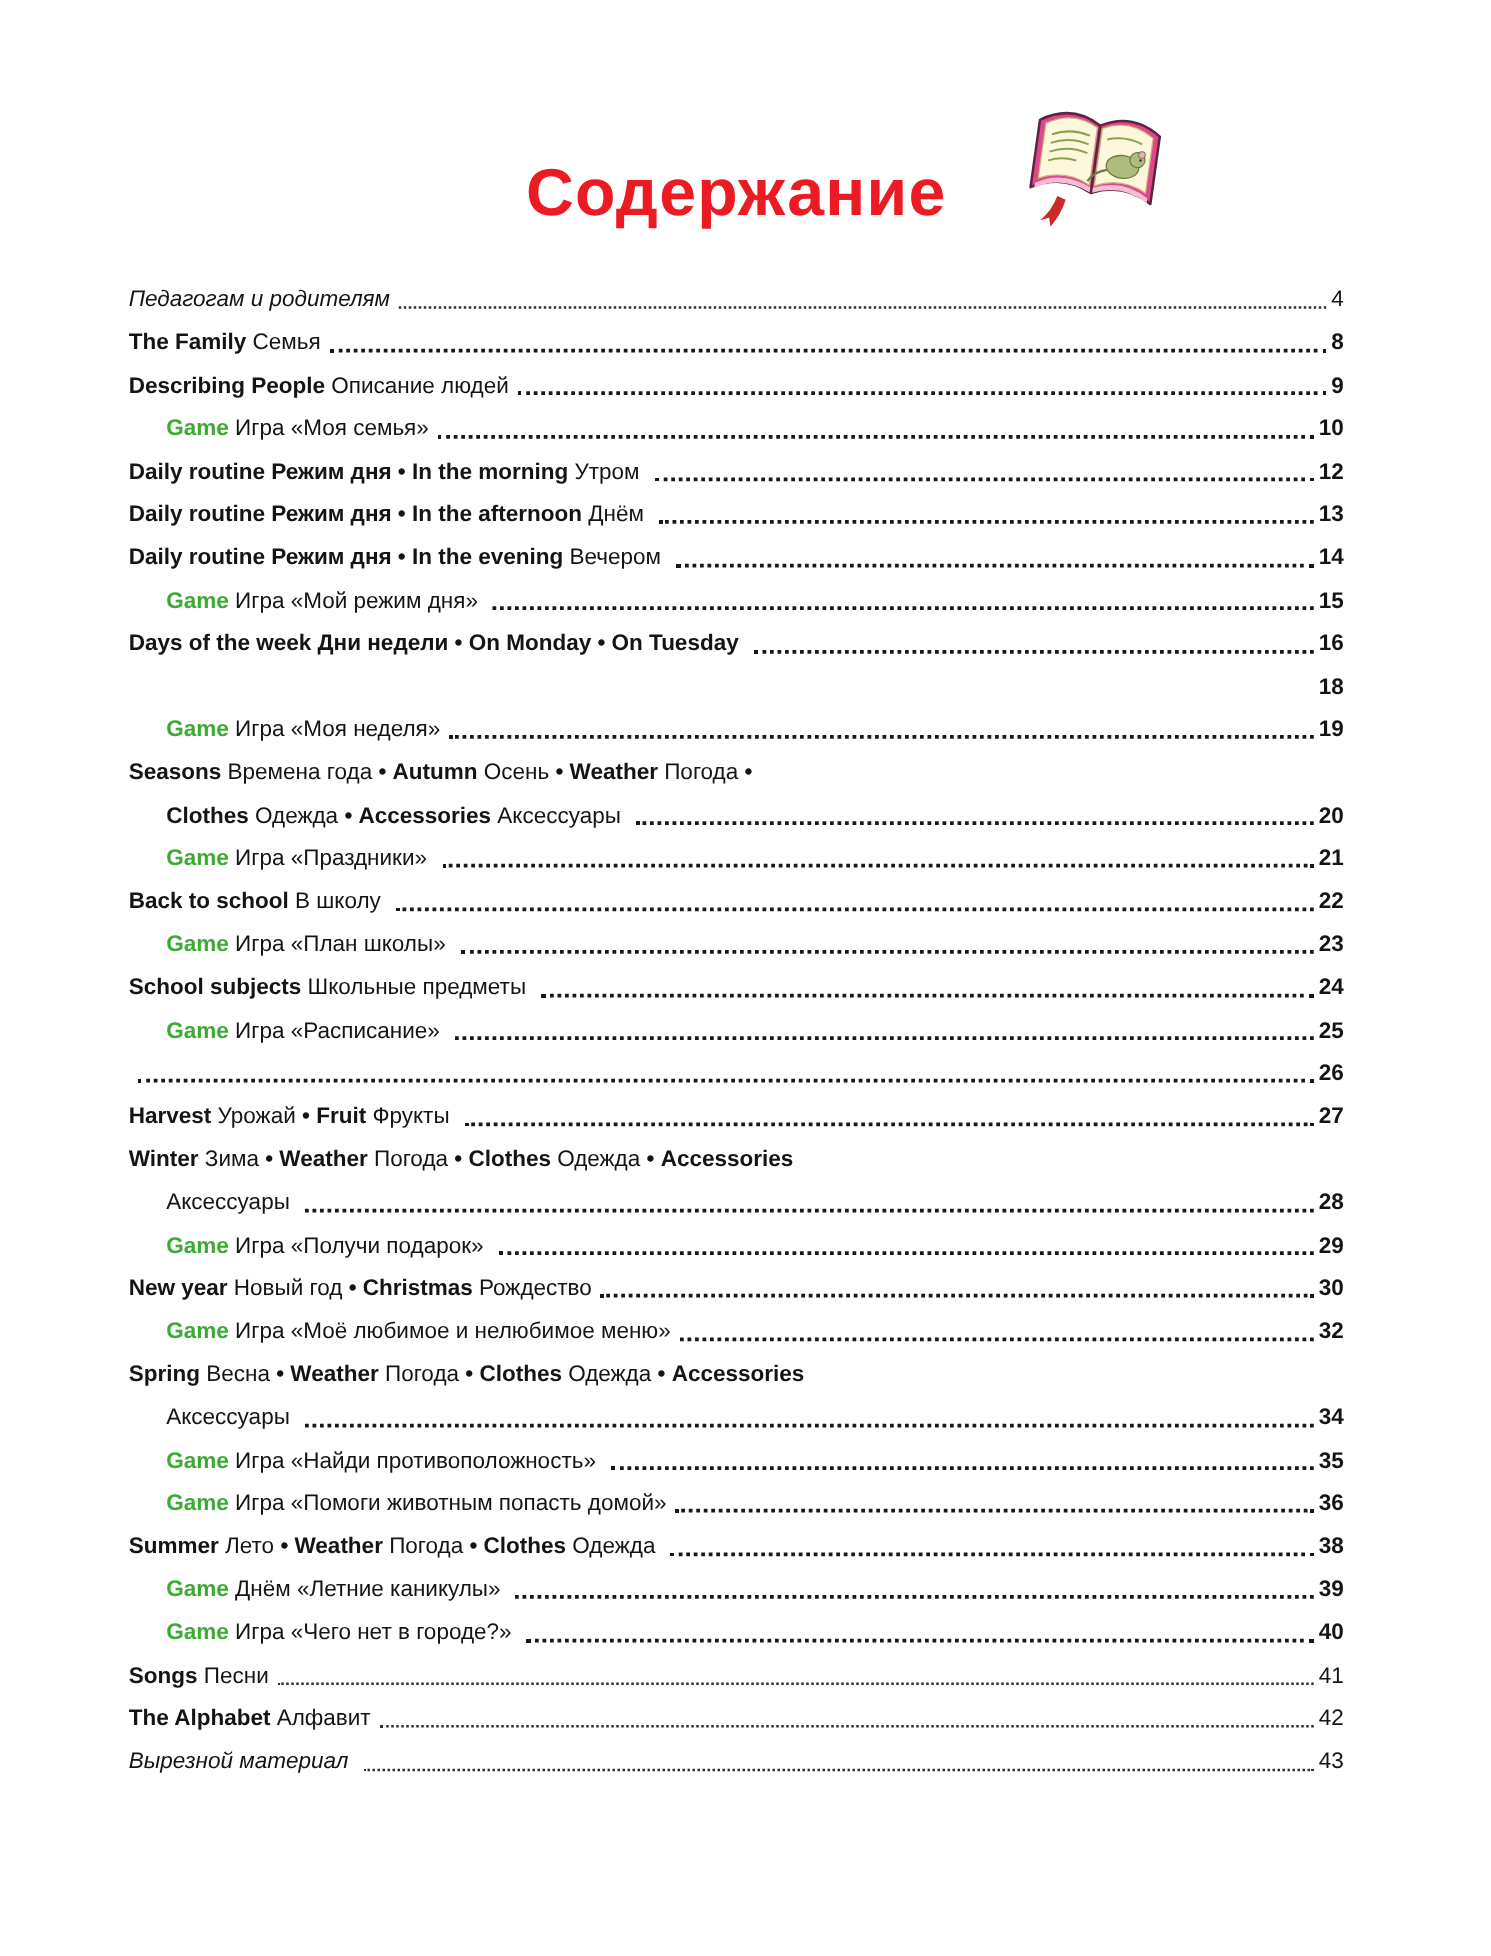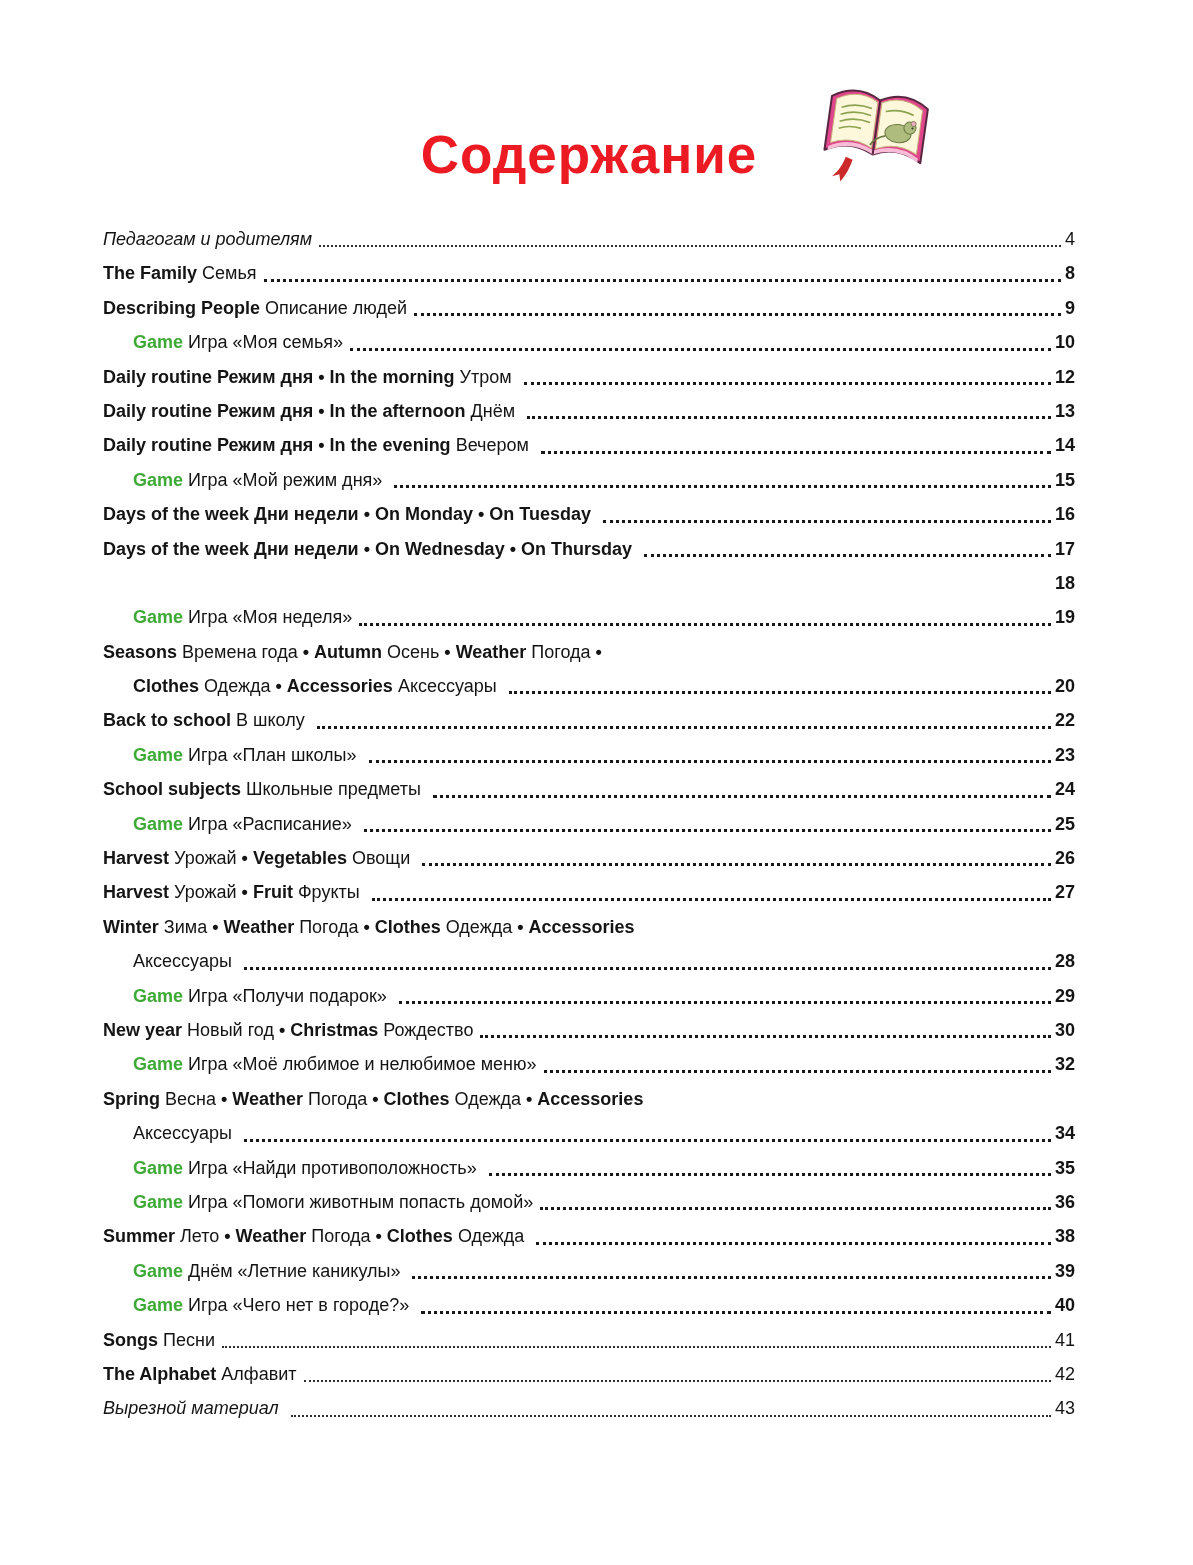--- a/index.html
+++ b/index.html
@@ -130,42 +130,42 @@
     <span class="text"><span class="seg seg-game">Game</span><span class="seg seg-regular"> Игра «Мой режим дня» </span></span>
     <span class="dots"></span>
     <span class="page-num">15</span>
   </div>
       <div class="toc-line">
     <span class="text"><span class="seg seg-bold">Days of the week Дни недели • On Monday • On Tuesday </span></span>
     <span class="dots"></span>
     <span class="page-num">16</span>
   </div>
       <div class="toc-line">
-    <span class="text"><span class="seg seg-bold">Days of the week Дни недели • On Wednesday • On Thursday </span></span>
-    <span class="dots"></span>
-    <span class="page-num">17</span>
-  </div>
-      <div class="toc-line">
     <span class="dots no-border"></span>
     <span class="page-num">18</span>
   </div>
       <div class="toc-line indent">
     <span class="text"><span class="seg seg-game">Game</span><span class="seg seg-regular"> Игра «Моя неделя»</span></span>
     <span class="dots"></span>
     <span class="page-num">19</span>
   </div>
       <div class="toc-line no-page">
     <span class="text"><span class="seg seg-bold">Seasons</span><span class="seg seg-regular"> Времена года</span><span class="seg seg-bold"> • Autumn</span><span class="seg seg-regular"> Осень</span><span class="seg seg-bold"> • Weather</span><span class="seg seg-regular"> Погода</span><span class="seg seg-bold"> •</span></span>
 
   </div>
       <div class="toc-line indent">
     <span class="text"><span class="seg seg-bold">Clothes</span><span class="seg seg-regular"> Одежда</span><span class="seg seg-bold"> • Accessories</span><span class="seg seg-regular"> Аксессуары </span></span>
     <span class="dots"></span>
     <span class="page-num">20</span>
   </div>
+      <div class="toc-line indent">
+    <span class="text"><span class="seg seg-game">Game</span><span class="seg seg-regular"> Игра «Праздники» </span></span>
+    <span class="dots"></span>
+    <span class="page-num">21</span>
+  </div>
       <div class="toc-line">
     <span class="text"><span class="seg seg-bold">Back to school</span><span class="seg seg-regular"> В школу </span></span>
     <span class="dots"></span>
     <span class="page-num">22</span>
   </div>
       <div class="toc-line indent">
     <span class="text"><span class="seg seg-game">Game</span><span class="seg seg-regular"> Игра «План школы» </span></span>
     <span class="dots"></span>
     <span class="page-num">23</span>
   </div>
@@ -173,21 +173,20 @@
     <span class="text"><span class="seg seg-bold">School subjects</span><span class="seg seg-regular"> Школьные предметы </span></span>
     <span class="dots"></span>
     <span class="page-num">24</span>
   </div>
       <div class="toc-line indent">
     <span class="text"><span class="seg seg-game">Game</span><span class="seg seg-regular"> Игра «Расписание» </span></span>
     <span class="dots"></span>
     <span class="page-num">25</span>
   </div>
       <div class="toc-line">
-    <span class="text"><span class="seg seg-bold">Harvest</span><span class="seg seg-regular"> Урожай</span><span class="seg seg-bold"> • Vegetables</span><span class="seg seg-regular"> Овощи </span></span>
     <span class="dots"></span>
     <span class="page-num">26</span>
   </div>
       <div class="toc-line">
     <span class="text"><span class="seg seg-bold">Harvest</span><span class="seg seg-regular"> Урожай</span><span class="seg seg-bold"> • Fruit</span><span class="seg seg-regular"> Фрукты </span></span>
     <span class="dots"></span>
     <span class="page-num">27</span>
   </div>
       <div class="toc-line no-page">
     <span class="text"><span class="seg seg-bold">Winter</span><span class="seg seg-regular"> Зима</span><span class="seg seg-bold"> • Weather</span><span class="seg seg-regular"> Погода</span><span class="seg seg-bold"> • Clothes</span><span class="seg seg-regular"> Одежда</span><span class="seg seg-bold"> • Accessories</span></span>

